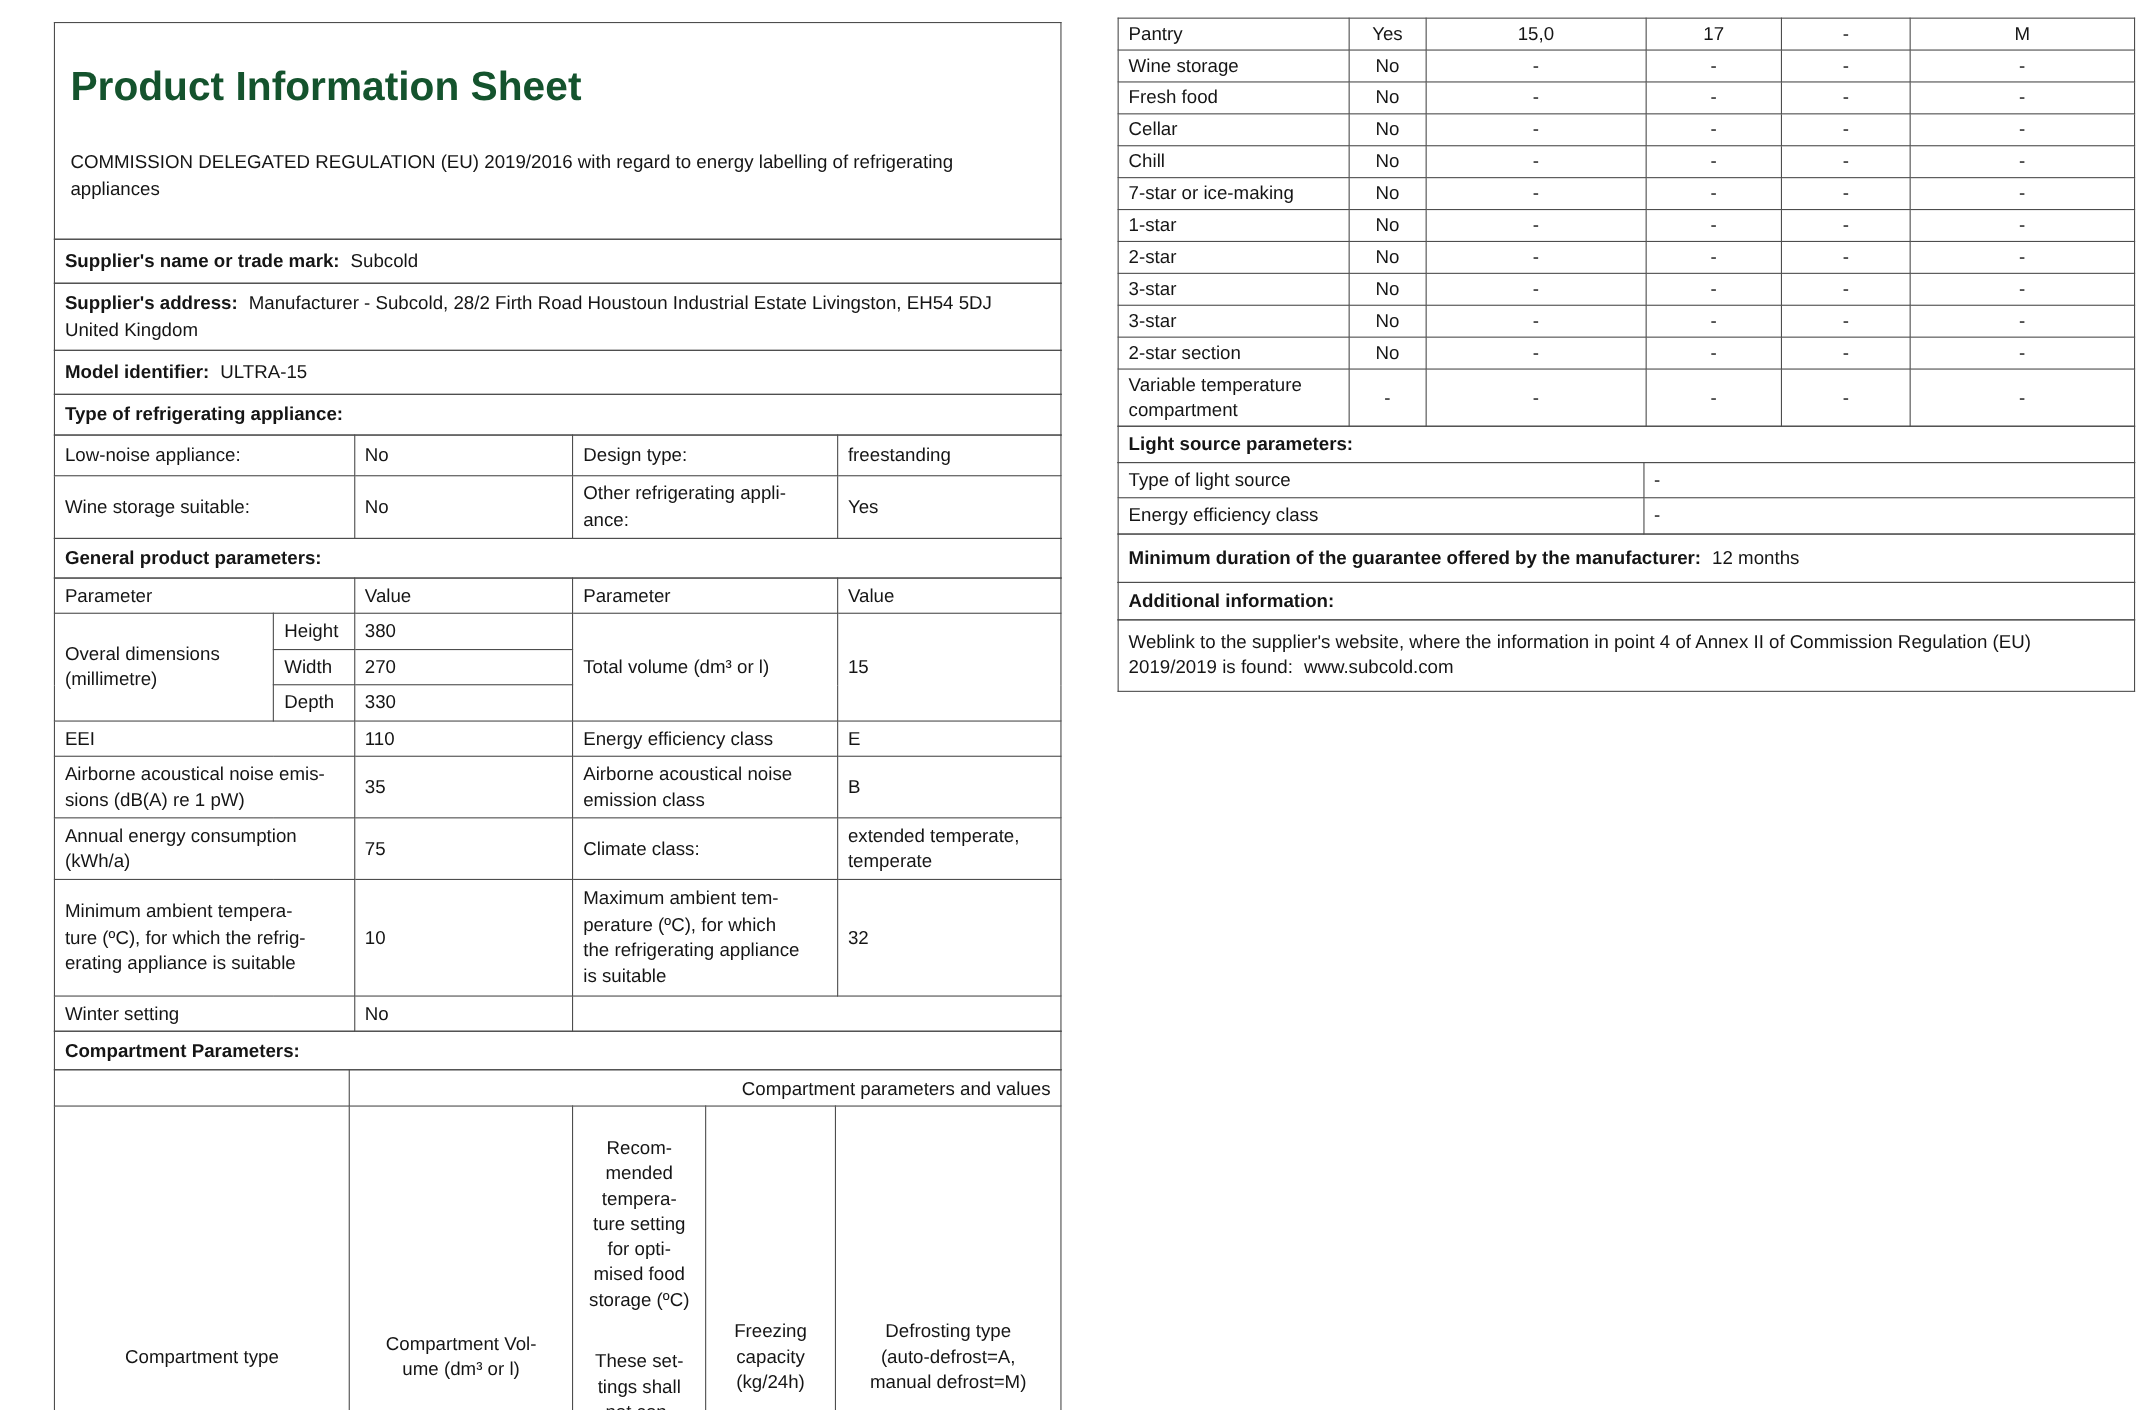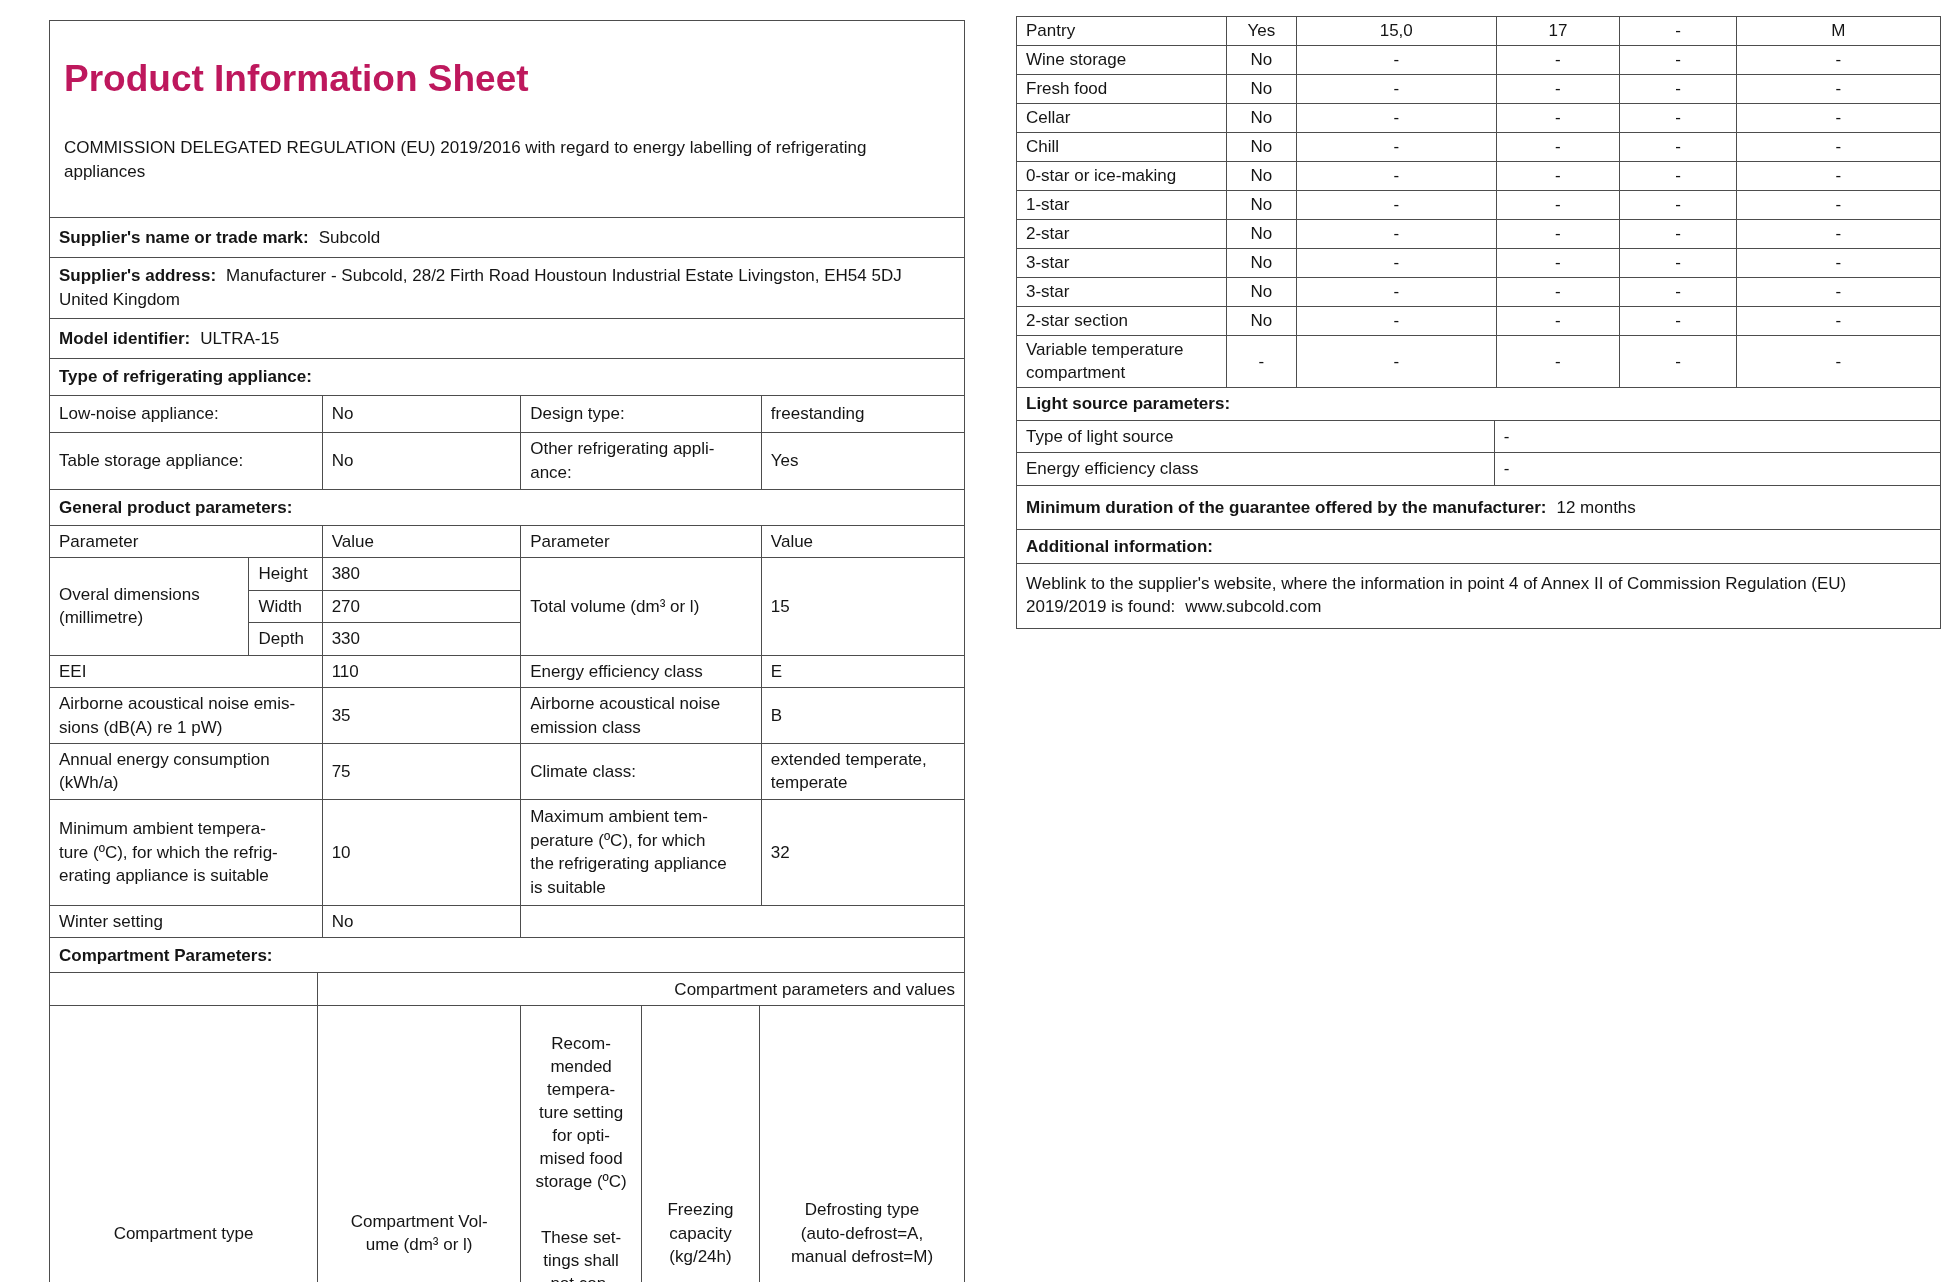--- a/index.html
+++ b/index.html
@@ -63,21 +63,21 @@
 </style>
 </head>
 <body>
 
 <div class="panel panel-left stack">
 
   <table>
     <tbody>
       <tr>
           <td class="title-cell">
-        <div class="page-title" style="color: #be185d;">Product Information Sheet</div>
+        <div class="page-title" style="color: #14532d;">Product Information Sheet</div>
         <div>COMMISSION DELEGATED REGULATION (EU) 2019/2016 with regard to energy labelling of refrigerating
 appliances</div>
       </td>
         </tr>
     </tbody>
   </table>
 
   <table class="rh40">
     <tbody>
       <tr>
@@ -119,21 +119,21 @@
         <col style="width:22.2%">
       </colgroup>
     <tbody>
       <tr class="rh37">
         <td>Low-noise appliance:</td>
         <td>No</td>
         <td>Design type:</td>
         <td>freestanding</td>
       </tr>
       <tr class="rh57">
-        <td>Table storage appliance:</td>
+        <td>Wine storage suitable:</td>
         <td>No</td>
         <td>Other refrigerating appli-
 ance:</td>
         <td>Yes</td>
       </tr>
     </tbody>
   </table>
 
   <table class="rh36">
     <tbody>
@@ -321,21 +321,21 @@
         <tr>
           <td>Chill</td>
           <td class="cell-center">No</td>
           <td class="cell-center">-</td>
           <td class="cell-center">-</td>
           <td class="cell-center">-</td>
           <td class="cell-center">-</td>
         </tr>
 
         <tr>
-          <td>0-star or ice-making</td>
+          <td>7-star or ice-making</td>
           <td class="cell-center">No</td>
           <td class="cell-center">-</td>
           <td class="cell-center">-</td>
           <td class="cell-center">-</td>
           <td class="cell-center">-</td>
         </tr>
 
         <tr>
           <td>1-star</td>
           <td class="cell-center">No</td>

